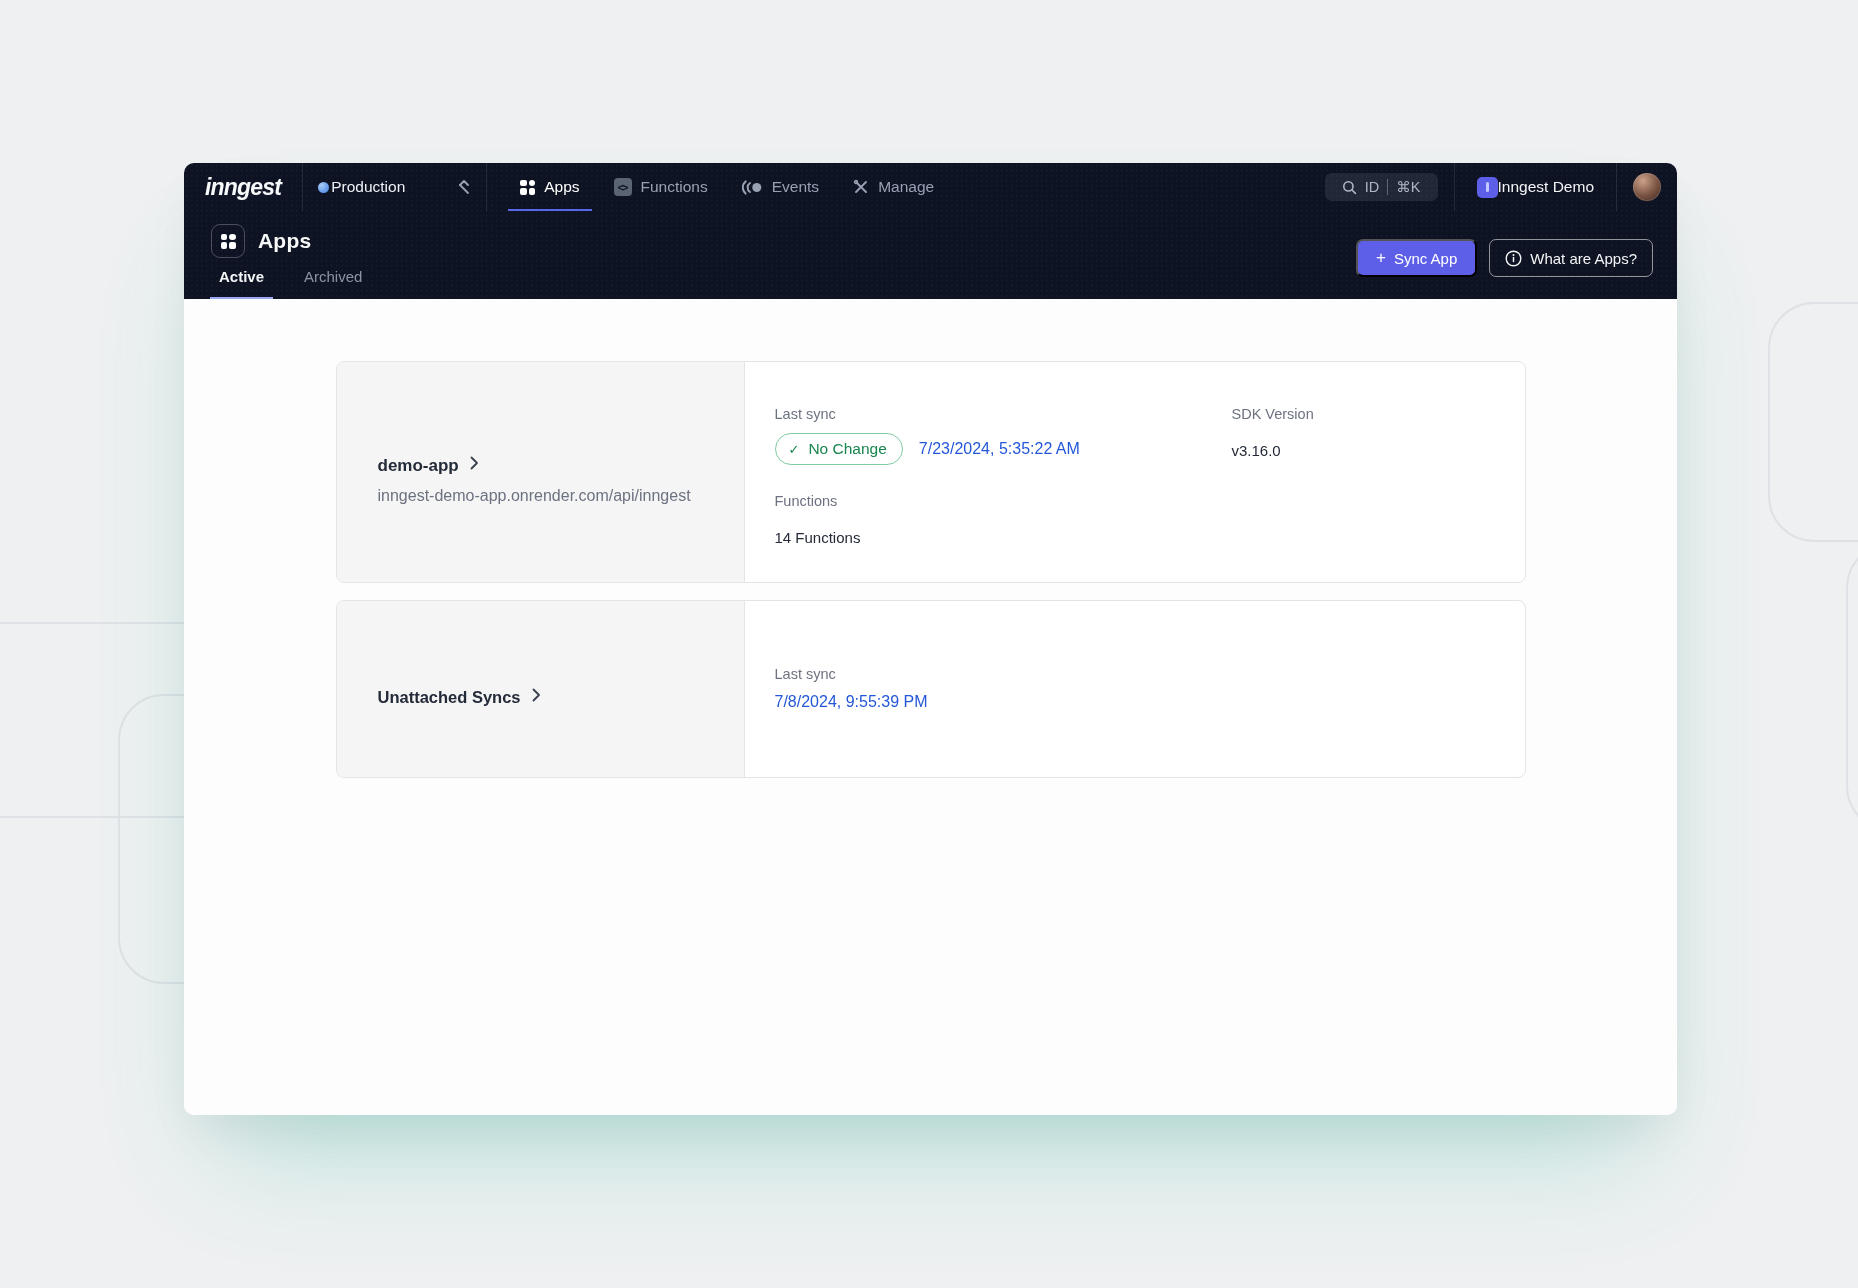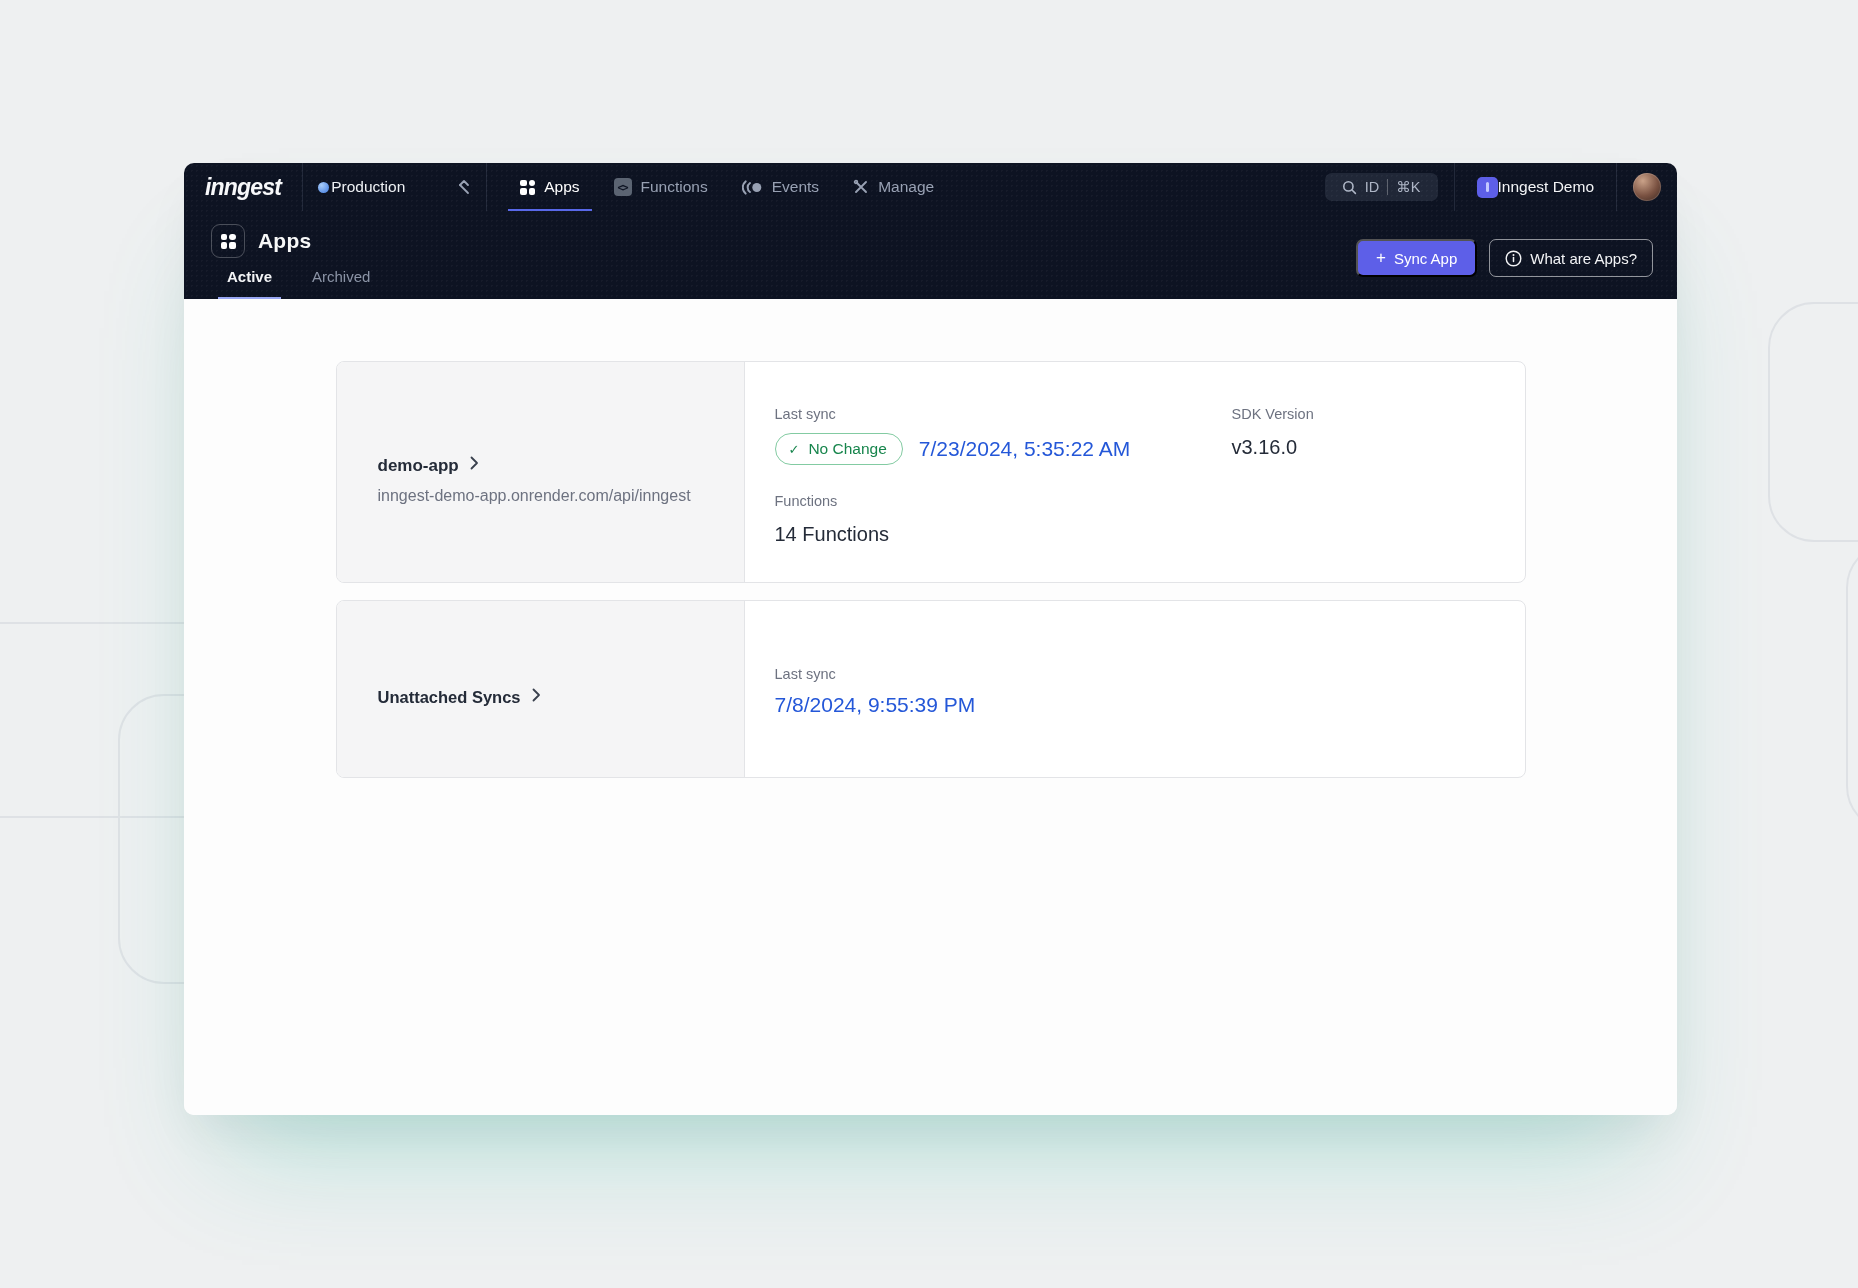--- a/index.html
+++ b/index.html
@@ -89,21 +89,21 @@
   }
 
   
   .subhead { height:88px; padding:0 0 0 27px; position:relative; }
   .title-row { display:flex; align-items:center; gap:13px; padding-top:13px; }
   .icon-box {
     width:34px; height:34px; border:1px solid rgba(255,255,255,.25); border-radius:9px;
     display:flex; align-items:center; justify-content:center;
   }
   .page-title { color:#f7f8f8; font-size:21px; font-weight:600; letter-spacing:.2px; }
-  .tabs { position:absolute; left:34px; bottom:0; display:flex; gap:22px; }
+  .tabs { position:absolute; left:26px; bottom:0; display:flex; gap:22px; }
   .tab { padding:0 9px 14px; font-size:15px; color:#8b94a6; position:relative; cursor:pointer; }
   .tab.active { color:#f3f4f6; font-weight:600; }
   .tab.active::after {
     content:""; position:absolute; left:0; right:0; bottom:0; height:2px; background:#9aa8f5;
   }
   .header-actions { position:absolute; right:24px; bottom:22px; display:flex; gap:12px; }
   .btn { height:38px; border-radius:7px; display:flex; align-items:center; gap:8px;
          font-size:15px; cursor:pointer; }
   .btn-primary { background:#5d5fe8; color:#ffffff; padding:0 18px; font-weight:500; }
   .btn-primary .plus { font-size:17px; font-weight:400; margin-top:-1px; }
@@ -126,29 +126,29 @@
   }
   .card-title-link {
     display:flex; gap:11px; cursor:pointer;
     font-size:17px; font-weight:700; color:#242b38;margin-top:17px;
   }
   .card-title-link.slim { font-size:16.5px; font-weight:600; }
   .app-url { margin-top:11px; font-size:16px; color:#6d7280; }
   .card-right { flex:1; padding:44px 30px 0 30px; }
   .grid-2col { display:grid; grid-template-columns:1fr 263px; }
   .label { color:#6d7280; font-size:14.5px; }
-  .value { color:#242b38; font-size:20px; margin-top:14px; }
+  .value { color:#242b38; font-size:15px; margin-top:20px; }
   .sync-row { display:flex; align-items:center; gap:16px; margin-top:11px; }
   .pill {
     display:inline-flex; align-items:center; gap:9px;
     border:1px solid #83cba2; border-radius:999px; padding:6px 15px 6px 13px;
     color:#17854c; font-size:15.5px; font-weight:500; background:#ffffff;
   }
   .pill .check { font-size:13px; }
-  .link { color:#2457d8; font-size:21px; font-weight:500; cursor:pointer; }
+  .link { color:#2457d8; font-size:16px; font-weight:500; cursor:pointer; }
   .fn-label { margin-top:28px; }
   .desc { color:#1b2230; font-size:16px; }
   .unattached-label { margin-top:21px; }
   .unattached-link { display:inline-block; margin-top:11px; }
   svg { display:block; }
 </style>
 </head>
 <body>
 
 <div class="deco" id="deco-l1"></div>

